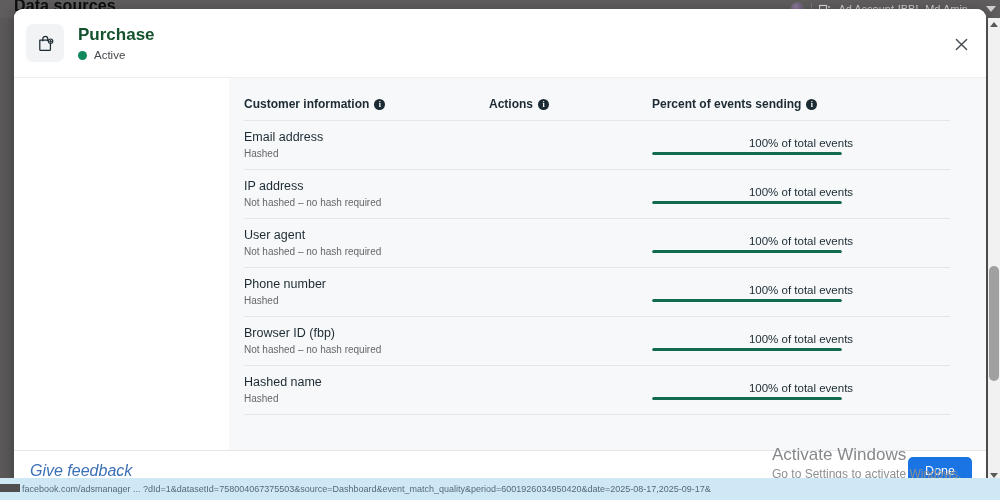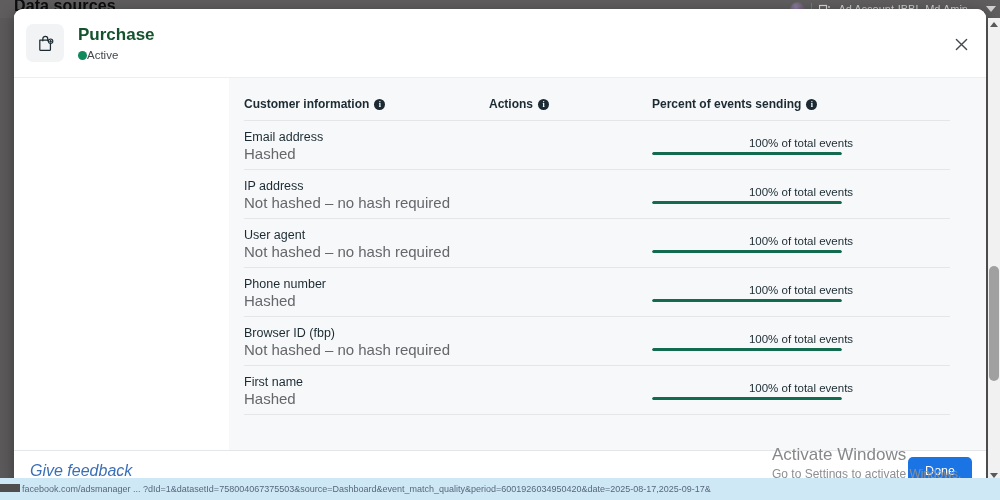--- a/index.html
+++ b/index.html
@@ -104,20 +104,21 @@
   .header-texts { margin-left: 14px; }
   .header-title {
     font-size: 17px;
     font-weight: bold;
     color: #14532d;
     line-height: 20px;
   }
   .header-sub {
     display: flex;
     align-items: center;
+    gap: 7px;
     margin-top: 4px;
   }
   .status-dot {
     width: 9px; height: 9px;
     border-radius: 50%;
     background: #118a5b;
     flex: 0 0 9px;
   }
   .status-text {
     font-size: 11.5px;
@@ -185,21 +186,21 @@
     padding: 8px 0 8px 0;
     vertical-align: middle;
     height: 41px;
   }
   .field-name {
     font-size: 12.5px;
     color: #1c2b33;
     line-height: 16px;
   }
   .field-hash {
-    font-size: 15px;
+    font-size: 10px;
     color: #65676b;
     line-height: 15px;
     margin-top: 1px;
   }
 
   .pct-cell { padding-right: 0; text-align: center; }
   .pct-label {
     font-size: 11.5px;
     color: #1c2b33;
     line-height: 14px;
@@ -507,21 +508,21 @@
                 </td>
                 <td class="pct-cell">
                   <div class="pct-label">100% of total events</div>
                   <div class="bar-track" style="background: rgb(223, 225, 228);">
                     <div class="bar-fill" style="width: 100%; background: rgb(19, 107, 79);"></div>
                   </div>
                 </td>
               </tr>
               <tr>
                 <td>
-                  <div class="field-name">First name</div>
+                  <div class="field-name">Hashed name</div>
                   <div class="field-hash">Hashed</div>
                 </td>
                 <td>
                   <div class="field-name"></div>
                 </td>
                 <td class="pct-cell">
                   <div class="pct-label">100% of total events</div>
                   <div class="bar-track" style="background: rgb(223, 225, 228);">
                     <div class="bar-fill" style="width: 100%; background: rgb(19, 107, 79);"></div>
                   </div>

